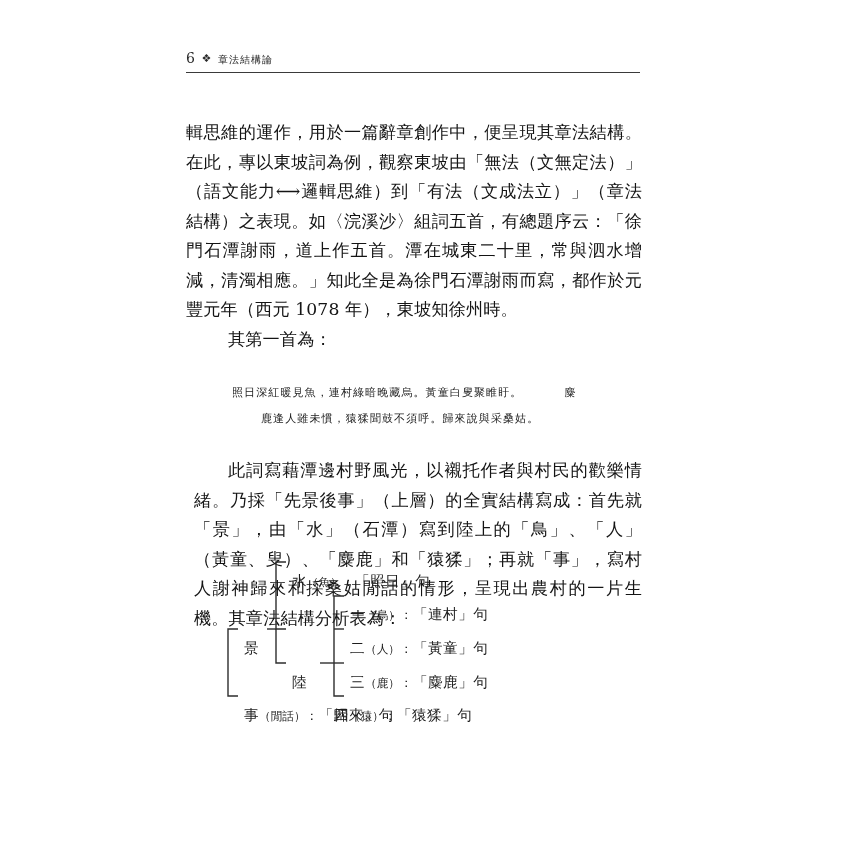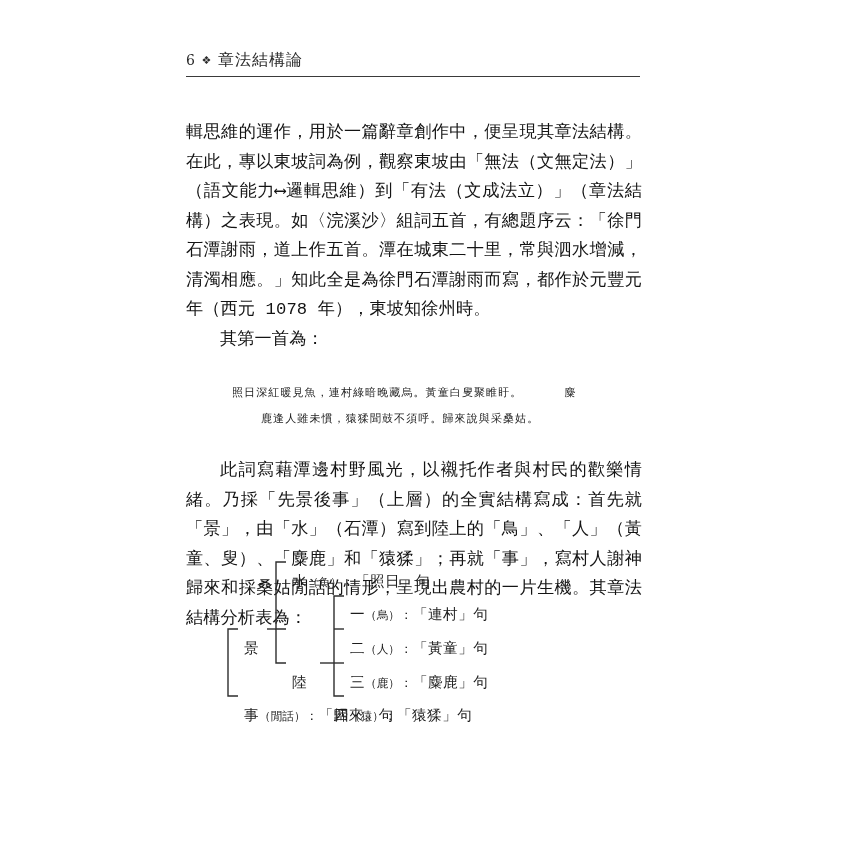--- a/index.html
+++ b/index.html
@@ -42,21 +42,21 @@
     font-family: "DejaVu Serif", "Liberation Serif", serif;
     font-size: 14px;
   }
   .runhead-orn {
     font-size: 11px;
     line-height: 1;
     position: relative;
     top: -1px;
   }
   .runhead-title {
-    font-size: 16px;
+    font-size: 10px;
     letter-spacing: 1px;
   }
   .runhead-rule {
     height: 0;
     border-top: 1.6px solid #3a3a3a;
     width: 454px;
   }
 
   
   .body-col {
@@ -67,24 +67,24 @@
   }
 
   p.para {
     margin: 0;
     font-size: 17.2px;
     line-height: 29.5px;
     text-align: justify;
     text-justify: inter-ideograph;
     letter-spacing: 0.1px;
     color: #141414;
-    font-family: Liberation Mono, monospace;
   }
   p.indent2 {
     text-indent: 34px;
+    margin-left: 8px;
   }
 
   
   .quote-block {
     margin-top: 26px;
     margin-bottom: 24px;
     padding-left: 46px;
     padding-right: 4px;
   }
   .quote-line {

